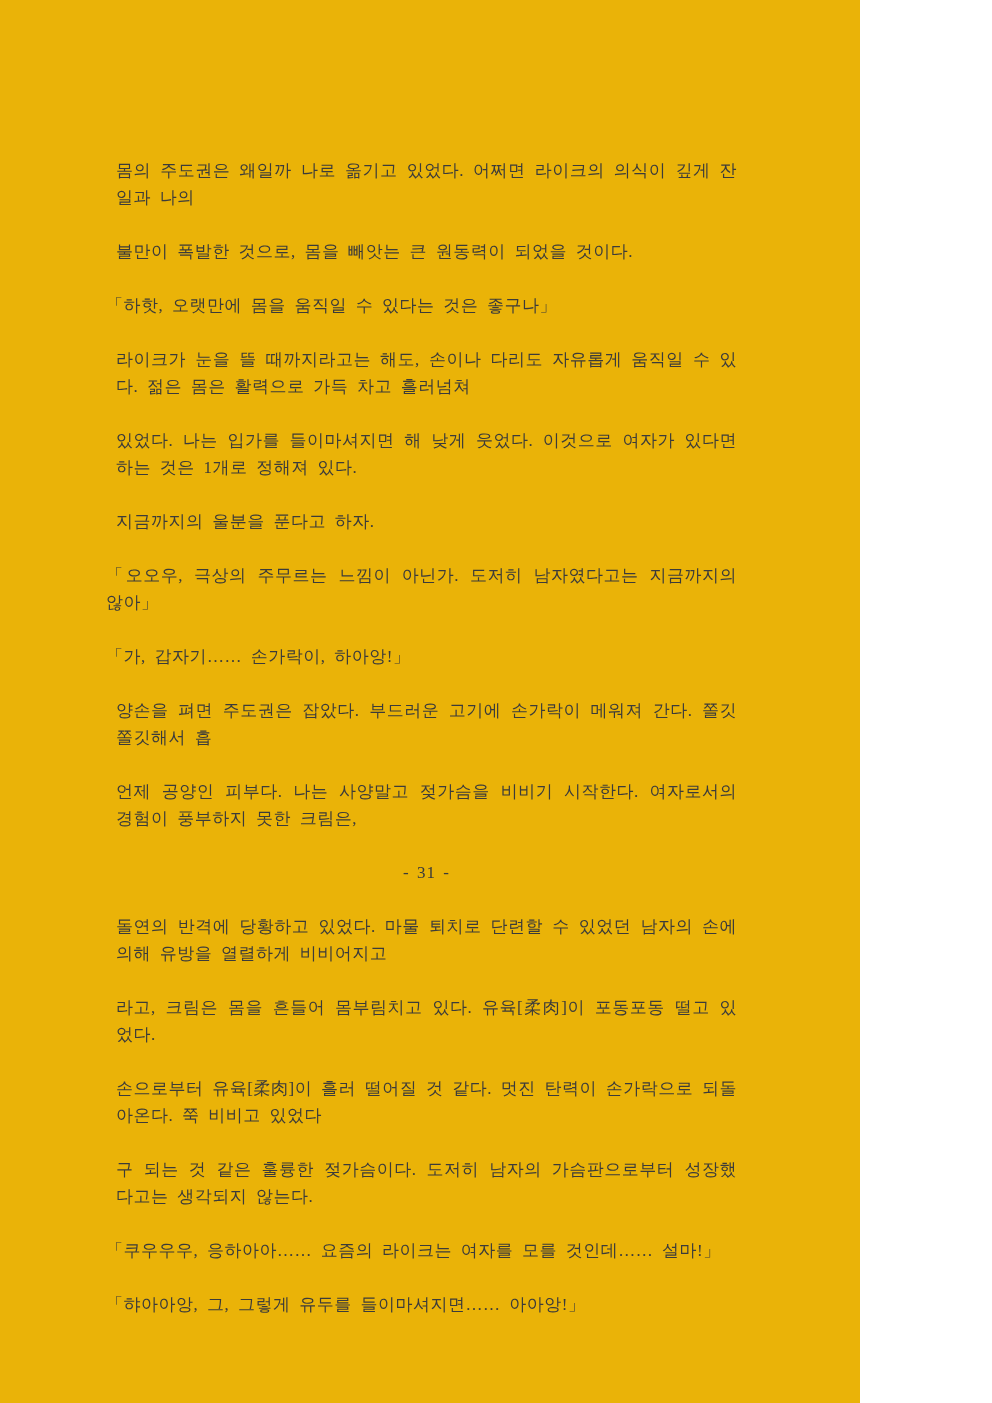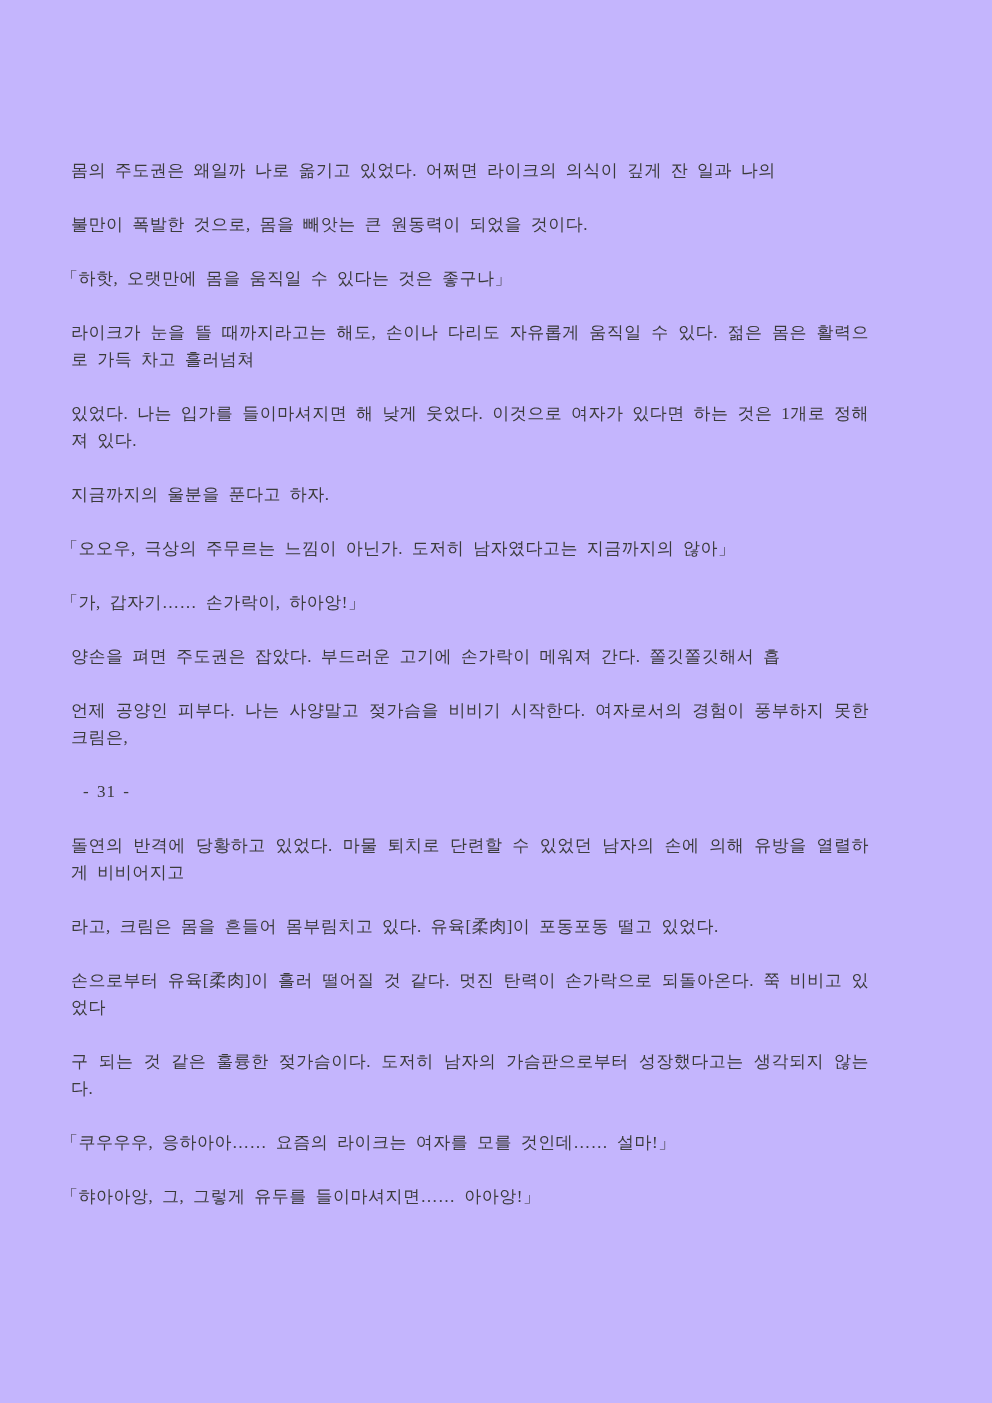--- a/index.html
+++ b/index.html
@@ -9,43 +9,42 @@
   }
   body {
     width: 992px;
     height: 1403px;
     position: relative;
     font-family: "Liberation Serif", "DejaVu Serif", serif;
     color: #3b3b3b;
   }
   .page {
     box-sizing: border-box;
-    width: 992px;
+    width: 860px;
     height: 1403px;
-    padding: 157px 123px 0 71px;
-    background: #c4b5fd;
+    padding: 157px 123px 0 116px;
+    background: #eab308;
     overflow: hidden;
   }
   p.para {
     margin: 0 0 27px 0;
     font-size: 17px;
     line-height: 27px;
     text-align: justify;
     word-spacing: 4px;
     letter-spacing: 0.5px;
     white-space: normal;
   }
   p.quote {
     margin-left: -10px;
   }
   p.pagenum {
-    text-align: left;
+    text-align: center;
     word-spacing: 2px;
     letter-spacing: 1px;
-    margin-left: 12px;
   }
 </style>
 </head>
 <body>
 
 <div class="page">
   <p class="para">몸의 주도권은 왜일까 나로 옮기고 있었다.  어쩌면 라이크의 의식이 깊게 잔 일과 나의</p>
   <p class="para">불만이 폭발한 것으로, 몸을 빼앗는 큰 원동력이 되었을 것이다.</p>
   <p class="para quote">「하핫, 오랫만에 몸을 움직일 수 있다는 것은 좋구나」</p>
   <p class="para">라이크가 눈을 뜰 때까지라고는 해도, 손이나 다리도 자유롭게 움직일 수 있다.  젊은 몸은 활력으로 가득 차고 흘러넘쳐</p>

